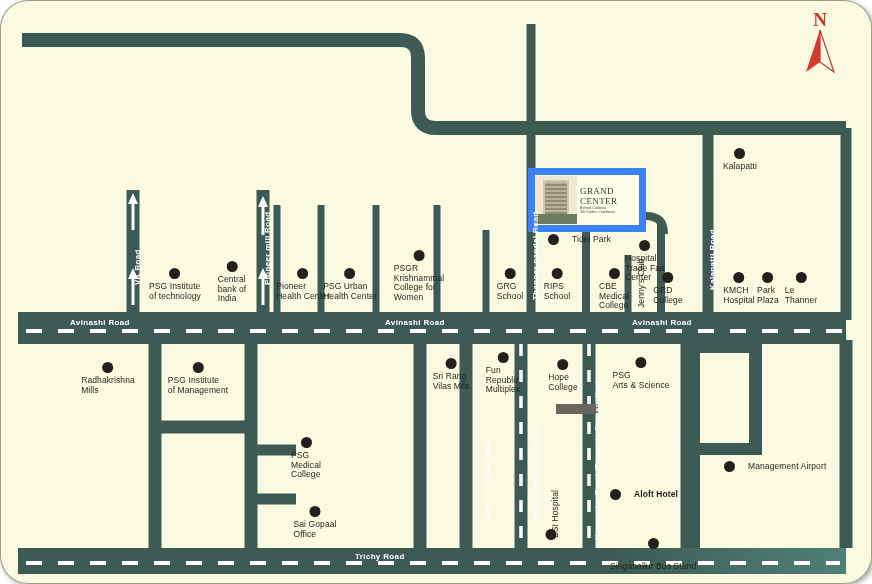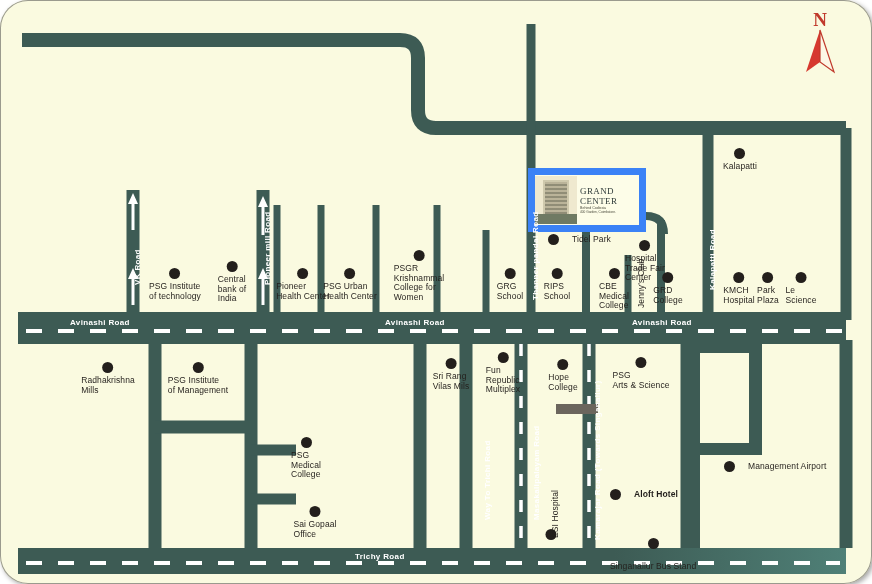--- a/index.html
+++ b/index.html
@@ -257,21 +257,21 @@
 Hospital</div>
         </div>
         <div class="poi" style="left: 768px; top: 272px;">
           <div class="dot"></div>
           <div class="lbl">Park
 Plaza</div>
         </div>
         <div class="poi" style="left: 801px; top: 272px;">
           <div class="dot"></div>
           <div class="lbl">Le
-Science</div>
+Thanner</div>
         </div>
         <div class="poi" style="left: 108px; top: 362px;">
           <div class="dot"></div>
           <div class="lbl">Radhakrishna
 Mills</div>
         </div>
         <div class="poi" style="left: 198px; top: 362px;">
           <div class="dot"></div>
           <div class="lbl">PSG Institute
 of Management</div>

